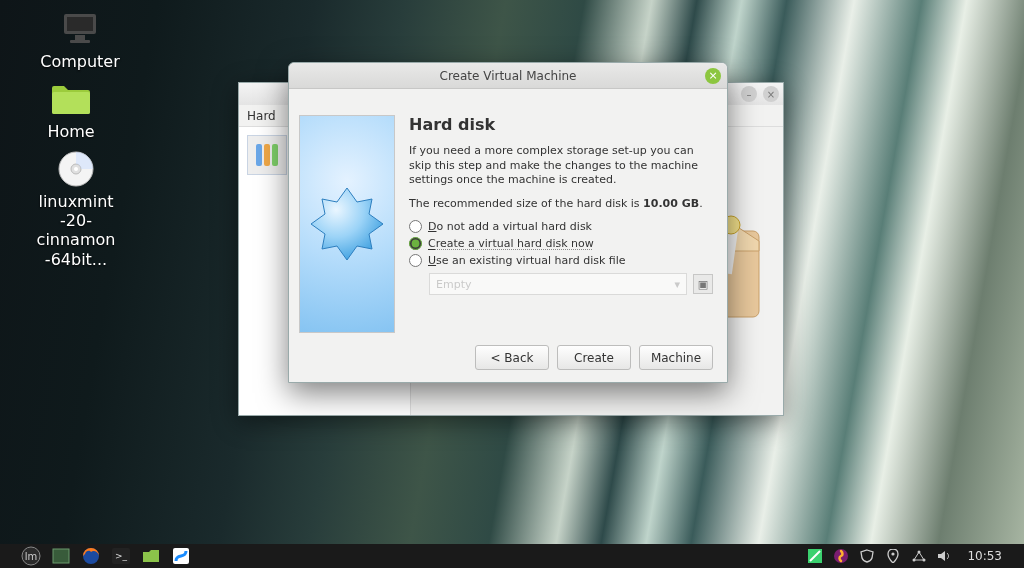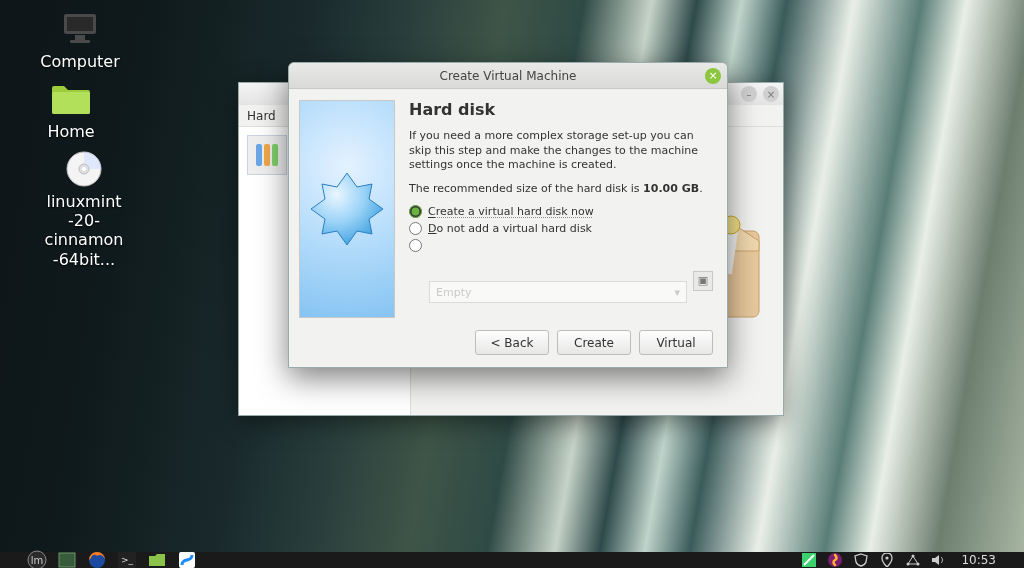--- a/index.html
+++ b/index.html
@@ -66,57 +66,57 @@
   .dialog-titlebar {
     height:26px; background:linear-gradient(#e9e9e8,#d9d9d8);
     border-bottom:1px solid #c7c7c6; border-top-left-radius:6px; border-top-right-radius:6px;
     display:flex; align-items:center; justify-content:center; position:relative;
     color:#444; font-size:12px;
   }
   .dialog-close {
     position:absolute; right:6px; top:5px; width:16px; height:16px; border-radius:50%;
     background:#8cc63f; color:#fff; font-size:11px; line-height:16px; text-align:center; cursor:pointer;
   }
-  .dialog-body { display:flex; padding:11px 14px 8px 10px; gap:14px; }
+  .dialog-body { display:flex; padding:26px 14px 8px 10px; gap:14px; }
   .dialog-side {
     width:96px; height:218px; border:1px solid #c8c8c8; background:#fff;
     background-image: radial-gradient(circle at 50% 30%, #e4f2ff 0%, #b6ddfb 48%, #86c4f2 100%);
     display:flex; align-items:center; justify-content:center;
   }
   .dialog-content { flex:1; color:#333; font-size:11px; }
   .dialog-content h2 { font-size:16px; font-weight:bold; margin-bottom:10px; }
   .dialog-content p { margin-bottom:9px; line-height:1.32; }
   .radio-row { display:flex; align-items:center; gap:6px; margin:4px 0; }
   .radio-row input { accent-color:#6cb23f; }
   .option-sel { text-decoration: underline dotted #888 1px; text-underline-offset:2px; }
   .under { text-decoration: underline; }
   .combo-row { display:flex; align-items:center; gap:6px; margin:6px 0 2px 20px; }
   .combo {
     flex:1; height:22px; background:#fff; border:1px solid #c7c7c6;
     display:flex; align-items:center; justify-content:space-between;
     padding:0 6px; color:#aaa;
   }
-  .combo.disabled, .radio-row.disabled { opacity:.55;margin-top:23px; }
+  .combo.disabled, .radio-row.disabled { opacity:.55; }
   .browse-btn {
     width:20px; height:20px; background:#e9e9e8; border:1px solid #c7c7c6; display:flex;
     align-items:center; justify-content:center; color:#777;
   }
   .dialog-buttons {
     display:flex; justify-content:flex-end; gap:8px; padding:4px 14px 12px;
   }
   .btn {
     min-width:74px; height:25px; background:linear-gradient(#fefefe,#e7e7e6);
     border:1px solid #bdbdbc; border-radius:3px; color:#333;
     display:flex; align-items:center; justify-content:center; cursor:pointer;
   }
 
   
   .taskbar {
-    position:absolute; left:0; right:0; bottom:0; height:16px;
-    background:#1a1a1a; display:flex; align-items:center; padding:0 24px; gap:4px;
+    position:absolute; left:0; right:0; bottom:0; height:24px;
+    background:#1a1a1a; display:flex; align-items:center; padding:0 18px; gap:4px;
   }
   .task-item {
     width:26px; height:22px; display:flex; align-items:center; justify-content:center;
     border-radius:3px; cursor:pointer;
   }
   .spacer { flex:1; }
   .tray { display:flex; align-items:center; gap:10px; color:#ddd; font-size:12px; }
   .tray .ico { width:16px; height:16px; display:flex; align-items:center; justify-content:center; cursor:pointer;}
   .clock { font-size:12px; margin:0 4px; }
 </style>
@@ -138,21 +138,21 @@
 <div class="desktop-icon" style="left:31px; top:80px">
   <div class="glyph">
     <svg width="42" height="34" viewBox="0 0 42 34">
       <path d="M2 8 L2 30 Q2 32 4 32 L38 32 Q40 32 40 30 L40 10 Q40 8 38 8 L18 8 L14 4 L4 4 Q2 4 2 6 Z" fill="#9ccc3c"></path>
       <rect x="2" y="10" width="38" height="22" rx="2" fill="#b3e05a"></rect>
     </svg>
   </div>
   <div class="label">Home</div>
 </div>
 
-<div class="desktop-icon" style="left:44px; top:150px">
+<div class="desktop-icon" style="left:36px; top:150px">
   <div class="glyph">
     <svg width="38" height="38" viewBox="0 0 38 38">
       <circle cx="19" cy="19" r="17" fill="#f4f4f4" stroke="#bbb"></circle>
       <circle cx="19" cy="19" r="5" fill="#e0e0e0" stroke="#bbb"></circle>
       <circle cx="19" cy="19" r="2" fill="#fff"></circle>
       <path d="M19 2 A17 17 0 0 1 36 19 L24 19 A5 5 0 0 0 19 14 Z" fill="rgba(200,220,255,.5)"></path>
     </svg>
   </div>
   <div class="label">linuxmint-20-cinnamon-64bit...</div>
 </div>
@@ -204,29 +204,30 @@
       </svg>
     </div>
     <div class="dialog-content">
       <h2>Hard disk</h2>
       <p>If you need a more complex storage set-up you can skip this step and make the changes to the machine settings once the machine is created.</p>
       <p>
         <span>The recommended size of the hard disk is </span><b>10.00 GB</b><span>.</span>
       </p>
 
       <label class="radio-row">
+        <input type="radio" name="hd" style="">
+        <span><span class="under">D</span><span>o not add a virtual hard disk</span></span>
+      </label>
+      <label class="radio-row">
         <input type="radio" name="hd" checked="" style="">
         <span class="option-sel"><span class="under">C</span><span>reate a virtual hard disk now</span></span>
       </label>
       <label class="radio-row">
         <input type="radio" name="hd" style="">
-        <span><span class="under">D</span><span>o not add a virtual hard disk</span></span>
-      </label>
-      <label class="radio-row">
-        <input type="radio" name="hd" style="">
+        <span><span class="under">U</span><span>se an existing virtual hard disk file</span></span>
       </label>
 
       <div class="combo-row disabled">
         <div class="combo disabled">
           <span>Empty</span>
           <span>▾</span>
         </div>
         <div class="browse-btn">
           <span>▣</span>
         </div>
@@ -234,21 +235,21 @@
     </div>
   </div>
   <div class="dialog-buttons">
     <div class="btn">
         <span>&lt; Back</span>
       </div>
     <div class="btn">
         <span>Create</span>
       </div>
     <div class="btn">
-        <span>Virtual</span>
+        <span>Machine</span>
       </div>
   </div>
 </div>
 
 <div class="taskbar">
   <div class="task-item">
     <svg width="20" height="20" viewBox="0 0 20 20">
         <circle cx="10" cy="10" r="9" fill="#2b2b2b" stroke="#888"></circle>
         <text x="10" y="14" text-anchor="middle" font-size="10" fill="#ccc">lm</text>
       </svg>

